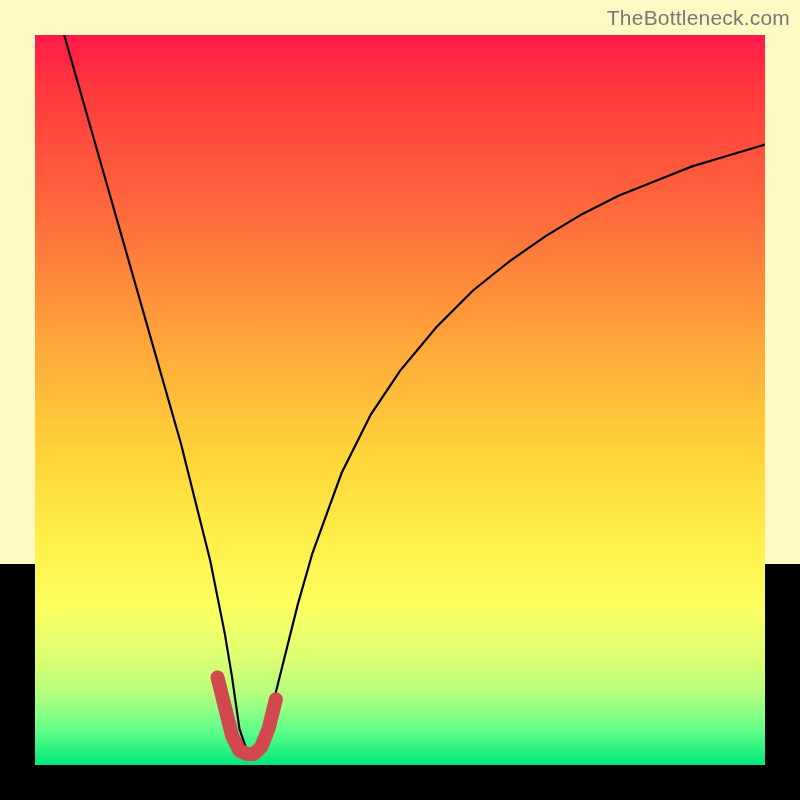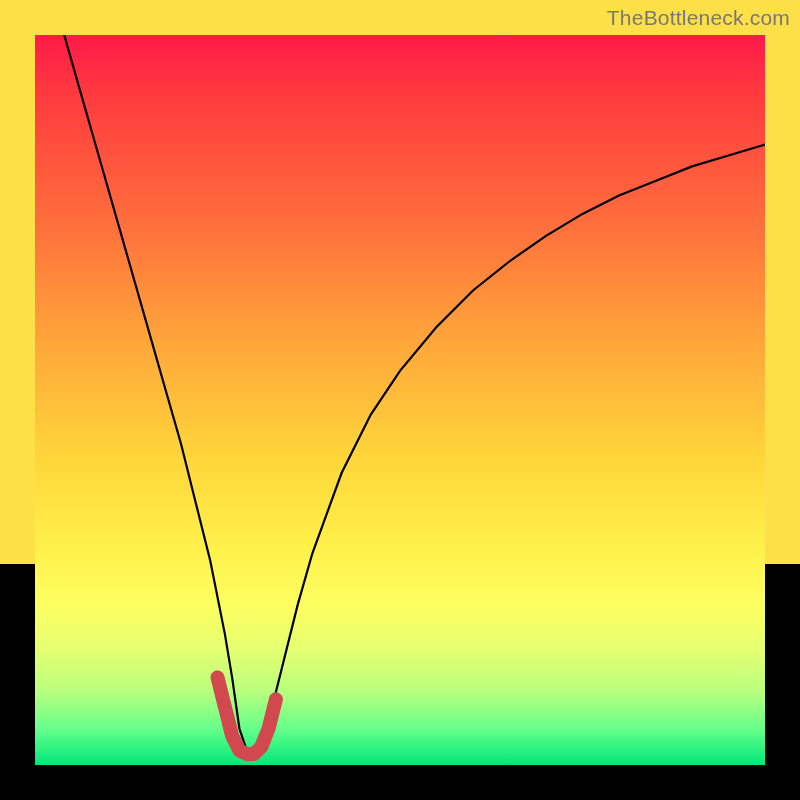--- a/index.html
+++ b/index.html
@@ -10,21 +10,21 @@
     background: #000;
     overflow: hidden;
     font-family: Arial, Helvetica, sans-serif;
   }
   .frame {
     position: absolute;
     left: 0;
     top: 0;
     width: 800px;
     height: 564px;
-    background: #fde047;
+    background: #fef9c3;
   }
   .plot {
     position: absolute;
     left: 35px;
     top: 35px;
     width: 730px;
     height: 730px;
     background: linear-gradient(to bottom,
       #ff1a49 0%,
       #ff3a3e 8%,

